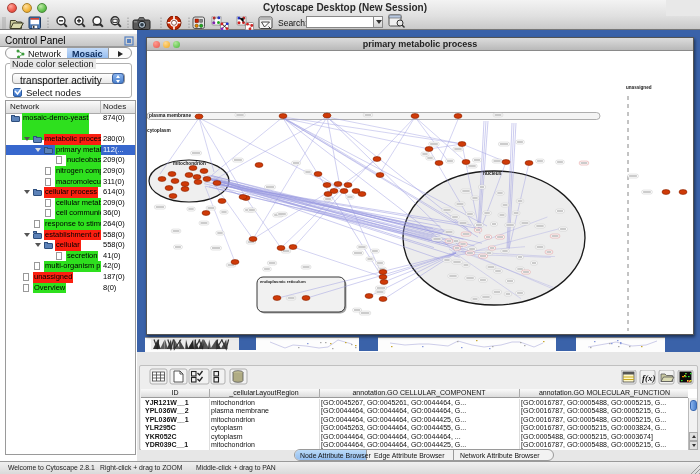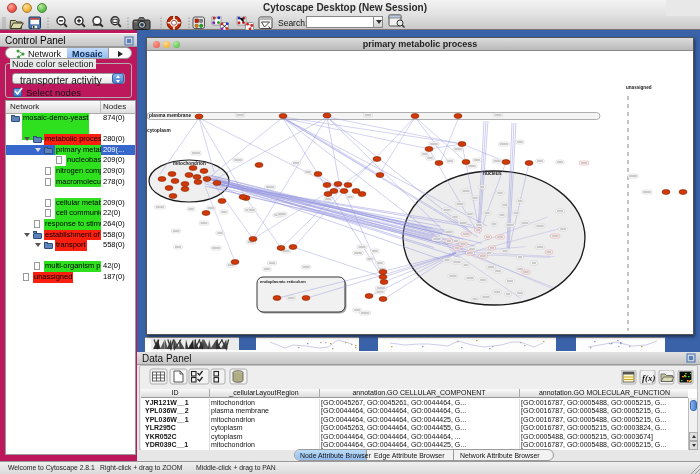--- a/index.html
+++ b/index.html
@@ -1,19 +1,19 @@
 <!DOCTYPE html>
 <html><head><meta charset="utf-8"><style>
 * { margin:0; padding:0; box-sizing:border-box; }
 body { width:700px; height:474px; font-family:'Liberation Sans',sans-serif; overflow:hidden; position:relative; background:#e8e8e8; }
 #titlebar { position:absolute; left:0; top:0; width:666px; height:16px; background:linear-gradient(#f3f3f3,#e0e0e0); }
 #toolbar { position:absolute; left:0; top:16px; width:700px; height:14px; background:linear-gradient(#e0e0e0,#c9c9c9); border-bottom:1px solid #777; }
 .tl { position:absolute; top:3px; width:10px; height:10px; border-radius:50%; }
 #wtitle { position:absolute; top:2px; width:700px; text-align:center; font-size:10px; font-weight:bold; color:#2a2a2a; }
-#cpanel { position:absolute; left:0; top:30px; width:137px; height:431px; background:#be185d; font-size:7.5px;padding-left:35px; }
+#cpanel { position:absolute; left:0; top:30px; width:137px; height:431px; background:#ffffff; font-size:7.5px;padding-left:35px; }
 #cphead { position:absolute; left:0; top:3px; width:137px; height:13.5px; background:linear-gradient(#e2e2e2,#c6c6c6); border-bottom:1px solid #9a9a9a; border-top:1px solid #fafafa; }
 #desktop { position:absolute; left:137px; top:30px; width:563px; height:431px; background:#3a62a9; }
 #netwin { position:absolute; left:9px; top:7px; width:548px; height:298px; background:#fff; border:1px solid #555; box-shadow:1px 2px 3px rgba(0,0,0,0.5); }
 #nettitle { position:absolute; left:0; top:0; width:546px; height:13px; background:linear-gradient(#dcdcdc,#b9b9b9); border-bottom:1px solid #8a8a8a; text-align:center; font-size:9px; font-weight:bold; color:#222; }
 #datapanel { position:absolute; left:0; top:322px; width:563px; height:109px; background:#e7e7e7; }
 #dphead { position:absolute; left:0; top:0; width:563px; height:13px; background:linear-gradient(#e2e2e2,#c6c6c6); border-bottom:1px solid #9a9a9a; font-size:10px; color:#111; }
 #statusbar { position:absolute; left:0; top:461px; width:700px; height:13px; background:linear-gradient(#f0f0f0,#dadada); border-top:1px solid #9a9a9a; font-size:6.8px; color:#222; }
 .gb { position:absolute; border:1px solid #b0b0b0; border-radius:3px; }
 </style></head><body>
 
@@ -186,75 +186,92 @@
           <div style="position:absolute;left:27px;top:3.2px;width:9px;height:6px;background:#5c82b8;border:1px solid #2e4f7e;border-radius:1px"></div>
           <div style="position:absolute;left:27px;top:1.8px;width:4px;height:2px;background:#5c82b8;border:1px solid #2e4f7e;border-bottom:none;border-radius:1px 1px 0 0"></div>
           <div style="position:absolute;left:38px;top:0;height:10.6px;line-height:10.6px;background:#fb1f10;color:#000;padding:0 1px;white-space:nowrap;overflow:hidden;max-width:57px">metabolic process</div>
           <div style="position:absolute;left:97px;top:0;height:10.6px;line-height:10.6px;color:#000">280(0)</div>
         </div>
         <div style="position:absolute;left:0;top:144.8px;width:129px;height:10.6px;background:#3767cd">
           <div style="position:absolute;left:29px;top:3px;width:0;height:0;border-left:3.5px solid transparent;border-right:3.5px solid transparent;border-top:4.5px solid #ddd"></div>
           <div style="position:absolute;left:38px;top:3.2px;width:9px;height:6px;background:#5c82b8;border:1px solid #2e4f7e;border-radius:1px"></div>
           <div style="position:absolute;left:38px;top:1.8px;width:4px;height:2px;background:#5c82b8;border:1px solid #2e4f7e;border-bottom:none;border-radius:1px 1px 0 0"></div>
           <div style="position:absolute;left:49px;top:0;height:10.6px;line-height:10.6px;background:#2ee01e;color:#000;padding:0 1px;white-space:nowrap;overflow:hidden;max-width:46px">primary metabo</div>
-          <div style="position:absolute;left:97px;top:0;height:10.6px;line-height:10.6px;color:#fff">209(...</div>
+          <div style="position:absolute;left:97px;top:0;height:10.6px;line-height:10.6px;color:#fff">112(...</div>
         </div>
         <div style="position:absolute;left:0;top:155.4px;width:129px;height:10.6px;background:transparent">
           <div style="position:absolute;left:50px;top:1px;width:6px;height:8px;background:#fff;border:1px solid #999"></div>
           <div style="position:absolute;left:60px;top:0;height:10.6px;line-height:10.6px;background:#2ee01e;color:#000;padding:0 1px;white-space:nowrap;overflow:hidden;max-width:35px">nucleobase-</div>
           <div style="position:absolute;left:97px;top:0;height:10.6px;line-height:10.6px;color:#000">209(0)</div>
         </div>
         <div style="position:absolute;left:0;top:166.0px;width:129px;height:10.6px;background:transparent">
           <div style="position:absolute;left:39px;top:1px;width:6px;height:8px;background:#fff;border:1px solid #999"></div>
           <div style="position:absolute;left:49px;top:0;height:10.6px;line-height:10.6px;background:#2ee01e;color:#000;padding:0 1px;white-space:nowrap;overflow:hidden;max-width:46px">nitrogen compo</div>
           <div style="position:absolute;left:97px;top:0;height:10.6px;line-height:10.6px;color:#000">209(0)</div>
         </div>
         <div style="position:absolute;left:0;top:176.6px;width:129px;height:10.6px;background:transparent">
           <div style="position:absolute;left:39px;top:1px;width:6px;height:8px;background:#fff;border:1px solid #999"></div>
           <div style="position:absolute;left:49px;top:0;height:10.6px;line-height:10.6px;background:#2ee01e;color:#000;padding:0 1px;white-space:nowrap;overflow:hidden;max-width:46px">macromolecule</div>
-          <div style="position:absolute;left:97px;top:0;height:10.6px;line-height:10.6px;color:#000">278(0)</div>
+          <div style="position:absolute;left:97px;top:0;height:10.6px;line-height:10.6px;color:#000">311(0)</div>
+        </div>
+        <div style="position:absolute;left:0;top:187.2px;width:129px;height:10.6px;background:transparent">
+          <div style="position:absolute;left:18px;top:3px;width:0;height:0;border-left:3.5px solid transparent;border-right:3.5px solid transparent;border-top:4.5px solid #555"></div>
+          <div style="position:absolute;left:27px;top:3.2px;width:9px;height:6px;background:#5c82b8;border:1px solid #2e4f7e;border-radius:1px"></div>
+          <div style="position:absolute;left:27px;top:1.8px;width:4px;height:2px;background:#5c82b8;border:1px solid #2e4f7e;border-bottom:none;border-radius:1px 1px 0 0"></div>
+          <div style="position:absolute;left:38px;top:0;height:10.6px;line-height:10.6px;background:#fb1f10;color:#000;padding:0 1px;white-space:nowrap;overflow:hidden;max-width:57px">cellular process</div>
+          <div style="position:absolute;left:97px;top:0;height:10.6px;line-height:10.6px;color:#000">614(0)</div>
         </div>
         <div style="position:absolute;left:0;top:197.8px;width:129px;height:10.6px;background:transparent">
           <div style="position:absolute;left:39px;top:1px;width:6px;height:8px;background:#fff;border:1px solid #999"></div>
           <div style="position:absolute;left:49px;top:0;height:10.6px;line-height:10.6px;background:#2ee01e;color:#000;padding:0 1px;white-space:nowrap;overflow:hidden;max-width:46px">cellular metabo</div>
           <div style="position:absolute;left:97px;top:0;height:10.6px;line-height:10.6px;color:#000">209(0)</div>
         </div>
         <div style="position:absolute;left:0;top:208.4px;width:129px;height:10.6px;background:transparent">
           <div style="position:absolute;left:39px;top:1px;width:6px;height:8px;background:#fff;border:1px solid #999"></div>
           <div style="position:absolute;left:49px;top:0;height:10.6px;line-height:10.6px;background:#2ee01e;color:#000;padding:0 1px;white-space:nowrap;overflow:hidden;max-width:46px">cell communicat</div>
-          <div style="position:absolute;left:97px;top:0;height:10.6px;line-height:10.6px;color:#000">22(0)</div>
+          <div style="position:absolute;left:97px;top:0;height:10.6px;line-height:10.6px;color:#000">36(0)</div>
         </div>
         <div style="position:absolute;left:0;top:219.0px;width:129px;height:10.6px;background:transparent">
           <div style="position:absolute;left:28px;top:1px;width:6px;height:8px;background:#fff;border:1px solid #999"></div>
           <div style="position:absolute;left:38px;top:0;height:10.6px;line-height:10.6px;background:#2ee01e;color:#000;padding:0 1px;white-space:nowrap;overflow:hidden;max-width:57px">response to stimulu</div>
           <div style="position:absolute;left:97px;top:0;height:10.6px;line-height:10.6px;color:#000">264(0)</div>
         </div>
         <div style="position:absolute;left:0;top:229.6px;width:129px;height:10.6px;background:transparent">
           <div style="position:absolute;left:18px;top:3px;width:0;height:0;border-left:3.5px solid transparent;border-right:3.5px solid transparent;border-top:4.5px solid #555"></div>
           <div style="position:absolute;left:27px;top:3.2px;width:9px;height:6px;background:#5c82b8;border:1px solid #2e4f7e;border-radius:1px"></div>
           <div style="position:absolute;left:27px;top:1.8px;width:4px;height:2px;background:#5c82b8;border:1px solid #2e4f7e;border-bottom:none;border-radius:1px 1px 0 0"></div>
           <div style="position:absolute;left:38px;top:0;height:10.6px;line-height:10.6px;background:#fb1f10;color:#000;padding:0 1px;white-space:nowrap;overflow:hidden;max-width:57px">establishment of lo</div>
           <div style="position:absolute;left:97px;top:0;height:10.6px;line-height:10.6px;color:#000">558(0)</div>
         </div>
         <div style="position:absolute;left:0;top:240.2px;width:129px;height:10.6px;background:transparent">
           <div style="position:absolute;left:29px;top:3px;width:0;height:0;border-left:3.5px solid transparent;border-right:3.5px solid transparent;border-top:4.5px solid #555"></div>
           <div style="position:absolute;left:38px;top:3.2px;width:9px;height:6px;background:#5c82b8;border:1px solid #2e4f7e;border-radius:1px"></div>
           <div style="position:absolute;left:38px;top:1.8px;width:4px;height:2px;background:#5c82b8;border:1px solid #2e4f7e;border-bottom:none;border-radius:1px 1px 0 0"></div>
-          <div style="position:absolute;left:49px;top:0;height:10.6px;line-height:10.6px;background:#fb1f10;color:#000;padding:0 1px;white-space:nowrap;overflow:hidden;max-width:46px">transport</div>
+          <div style="position:absolute;left:49px;top:0;height:10.6px;line-height:10.6px;background:#fb1f10;color:#000;padding:0 1px;white-space:nowrap;overflow:hidden;max-width:46px">cellular</div>
           <div style="position:absolute;left:97px;top:0;height:10.6px;line-height:10.6px;color:#000">558(0)</div>
+        </div>
+        <div style="position:absolute;left:0;top:250.8px;width:129px;height:10.6px;background:transparent">
+          <div style="position:absolute;left:50px;top:1px;width:6px;height:8px;background:#fff;border:1px solid #999"></div>
+          <div style="position:absolute;left:60px;top:0;height:10.6px;line-height:10.6px;background:#2ee01e;color:#000;padding:0 1px;white-space:nowrap;overflow:hidden;max-width:35px">secretion</div>
+          <div style="position:absolute;left:97px;top:0;height:10.6px;line-height:10.6px;color:#000">41(0)</div>
         </div>
         <div style="position:absolute;left:0;top:261.4px;width:129px;height:10.6px;background:transparent">
           <div style="position:absolute;left:28px;top:1px;width:6px;height:8px;background:#fff;border:1px solid #999"></div>
           <div style="position:absolute;left:38px;top:0;height:10.6px;line-height:10.6px;background:#2ee01e;color:#000;padding:0 1px;white-space:nowrap;overflow:hidden;max-width:57px">multi-organism pro</div>
           <div style="position:absolute;left:97px;top:0;height:10.6px;line-height:10.6px;color:#000">42(0)</div>
         </div>
         <div style="position:absolute;left:0;top:272.0px;width:129px;height:10.6px;background:transparent">
           <div style="position:absolute;left:17px;top:1px;width:6px;height:8px;background:#fff;border:1px solid #999"></div>
           <div style="position:absolute;left:27px;top:0;height:10.6px;line-height:10.6px;background:#fb1f10;color:#000;padding:0 1px;white-space:nowrap;overflow:hidden;max-width:68px">unassigned</div>
           <div style="position:absolute;left:97px;top:0;height:10.6px;line-height:10.6px;color:#000">187(0)</div>
+        </div>
+        <div style="position:absolute;left:0;top:282.6px;width:129px;height:10.6px;background:transparent">
+          <div style="position:absolute;left:17px;top:1px;width:6px;height:8px;background:#fff;border:1px solid #999"></div>
+          <div style="position:absolute;left:27px;top:0;height:10.6px;line-height:10.6px;background:#2ee01e;color:#000;padding:0 1px;white-space:nowrap;overflow:hidden;max-width:68px">Overview</div>
+          <div style="position:absolute;left:97px;top:0;height:10.6px;line-height:10.6px;color:#000">8(0)</div>
         </div>
       </div>
  </div>
 </div>
 
 <div id="desktop">
  <div style="position:absolute;left:1.5px;top:306px;width:6.5px;height:16px;background:#3a62a9"></div>
     <div style="position:absolute;left:8px;top:307px;width:527px;height:14.5px;background:#fdfdfd;border-top:1px solid #999"></div>
     <svg width="120" height="14" viewBox="0 0 120 14" style="position:absolute;left:8px;top:307px">
       <rect x="6" y="2" width="88" height="11" fill="#ececec"></rect>
@@ -707,27 +724,20 @@
           <ellipse cx="243.0" cy="196.0" rx="4.0" ry="2.45" fill="#cf3a08" stroke="#8a2400" stroke-width="0.6"></ellipse>
           <text x="149" y="115.8" font-size="4.8" font-weight="bold" fill="#1a1a1a">plasma membrane</text>
           <text x="147" y="130.5" font-size="4.8" font-weight="bold" fill="#1a1a1a">cytoplasm</text>
           <text x="173" y="163.5" font-size="4.7" font-weight="bold" fill="#1a1a1a">mitochondrion</text>
           <text x="483" y="173.5" font-size="4.9" font-weight="bold" fill="#1a1a1a">nucleus</text>
           <text x="260" y="282" font-size="4.2" font-weight="bold" fill="#1a1a1a">endoplasmic reticulum</text>
           <text x="626" y="88" font-size="4.6" font-weight="bold" fill="#1a1a1a">unassigned</text>
         </svg></div>
  </div>
  <div id="datapanel">
-  <div id="dphead">
-        <span style="position:absolute;left:5px;top:0.5px">Data Panel</span>
-   <svg width="10" height="10" viewBox="0 0 10 10" style="position:absolute;right:4px;top:1px">
-          <rect x="1" y="1" width="8" height="8" fill="none" stroke="#5580c0" stroke-width="1.2"></rect>
-          <rect x="3" y="3" width="4" height="4" fill="#5580c0"></rect>
-        </svg>
-  </div>
   <div style="position:absolute;left:2px;top:13px;width:559px;height:85px;background:#eeeeee;border:1px solid #c0c0c0;border-radius:2px 2px 0 0">
    <svg width="260" height="22" viewBox="0 0 260 22" style="position:absolute;left:0;top:0">
           <g transform="translate(10,3)">
             <rect x="0" y="0" width="17" height="15" rx="2" fill="#f2f2f2" stroke="#b0b0b0"></rect>
             <rect x="2.5" y="3" width="12" height="9" fill="#fff" stroke="#444" stroke-width="0.8"></rect>
             <line x1="2.5" y1="6" x2="14.5" y2="6" stroke="#444" stroke-width="0.8"></line>
             <line x1="2.5" y1="9" x2="14.5" y2="9" stroke="#444" stroke-width="0.8"></line>
             <line x1="6.5" y1="3" x2="6.5" y2="12" stroke="#444" stroke-width="0.8"></line>
             <line x1="10.5" y1="3" x2="10.5" y2="12" stroke="#444" stroke-width="0.8"></line>
           </g>

